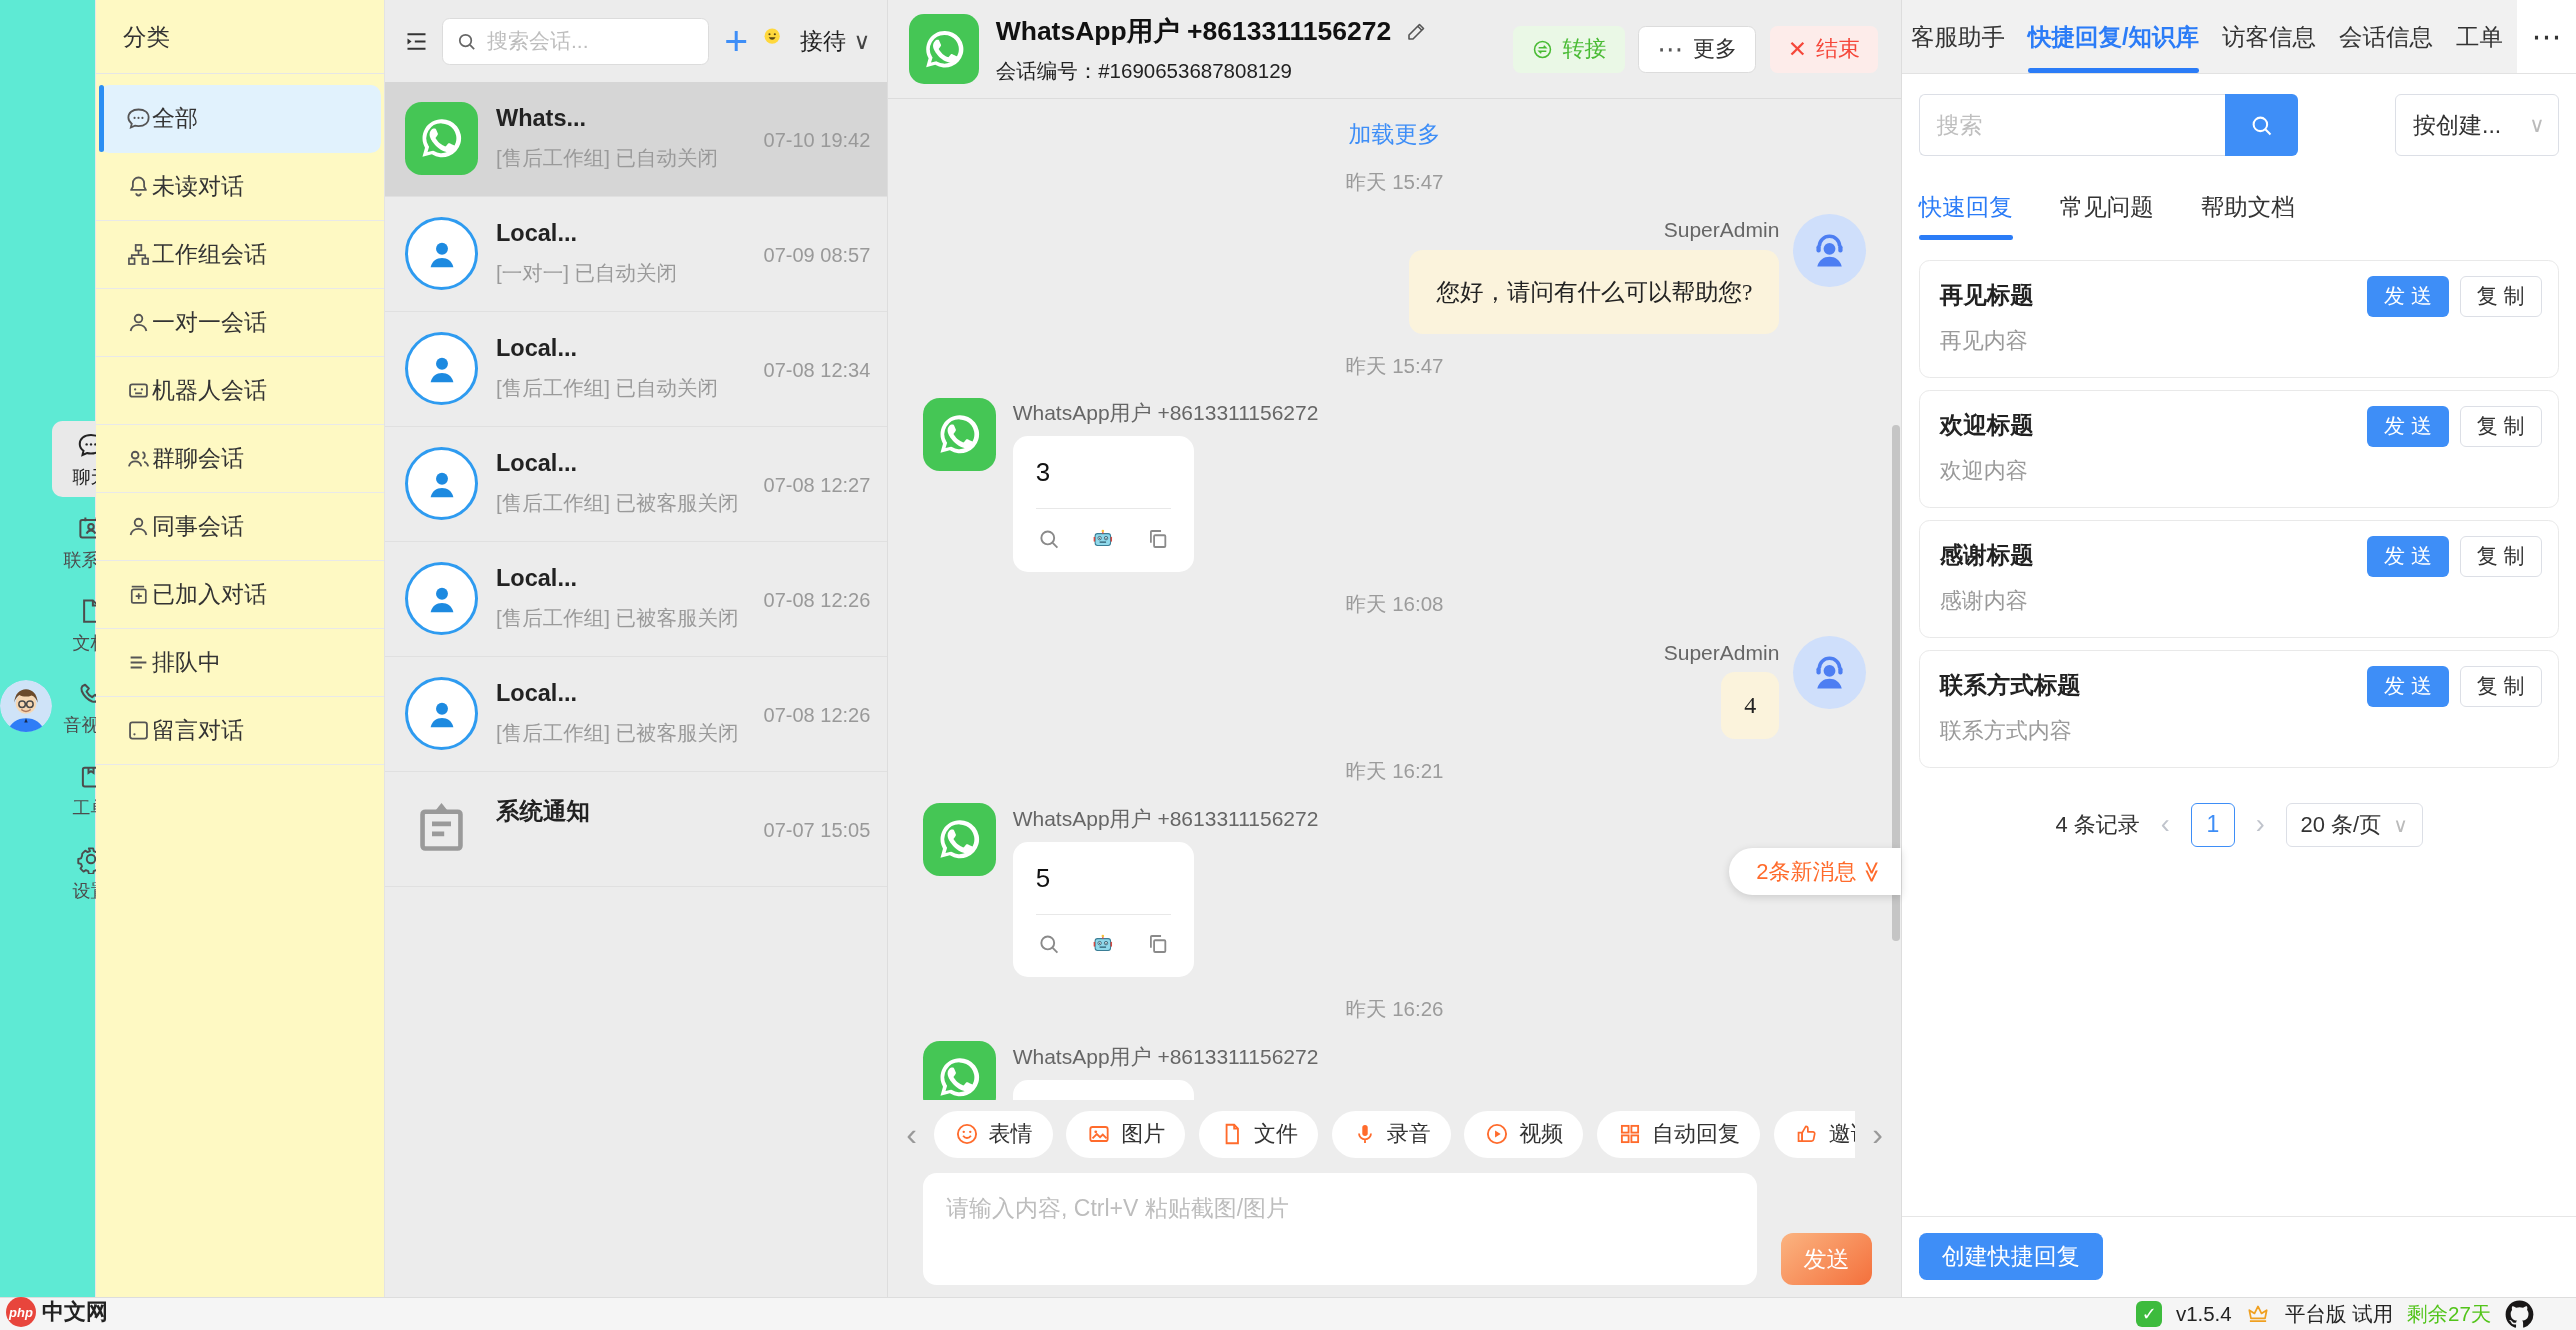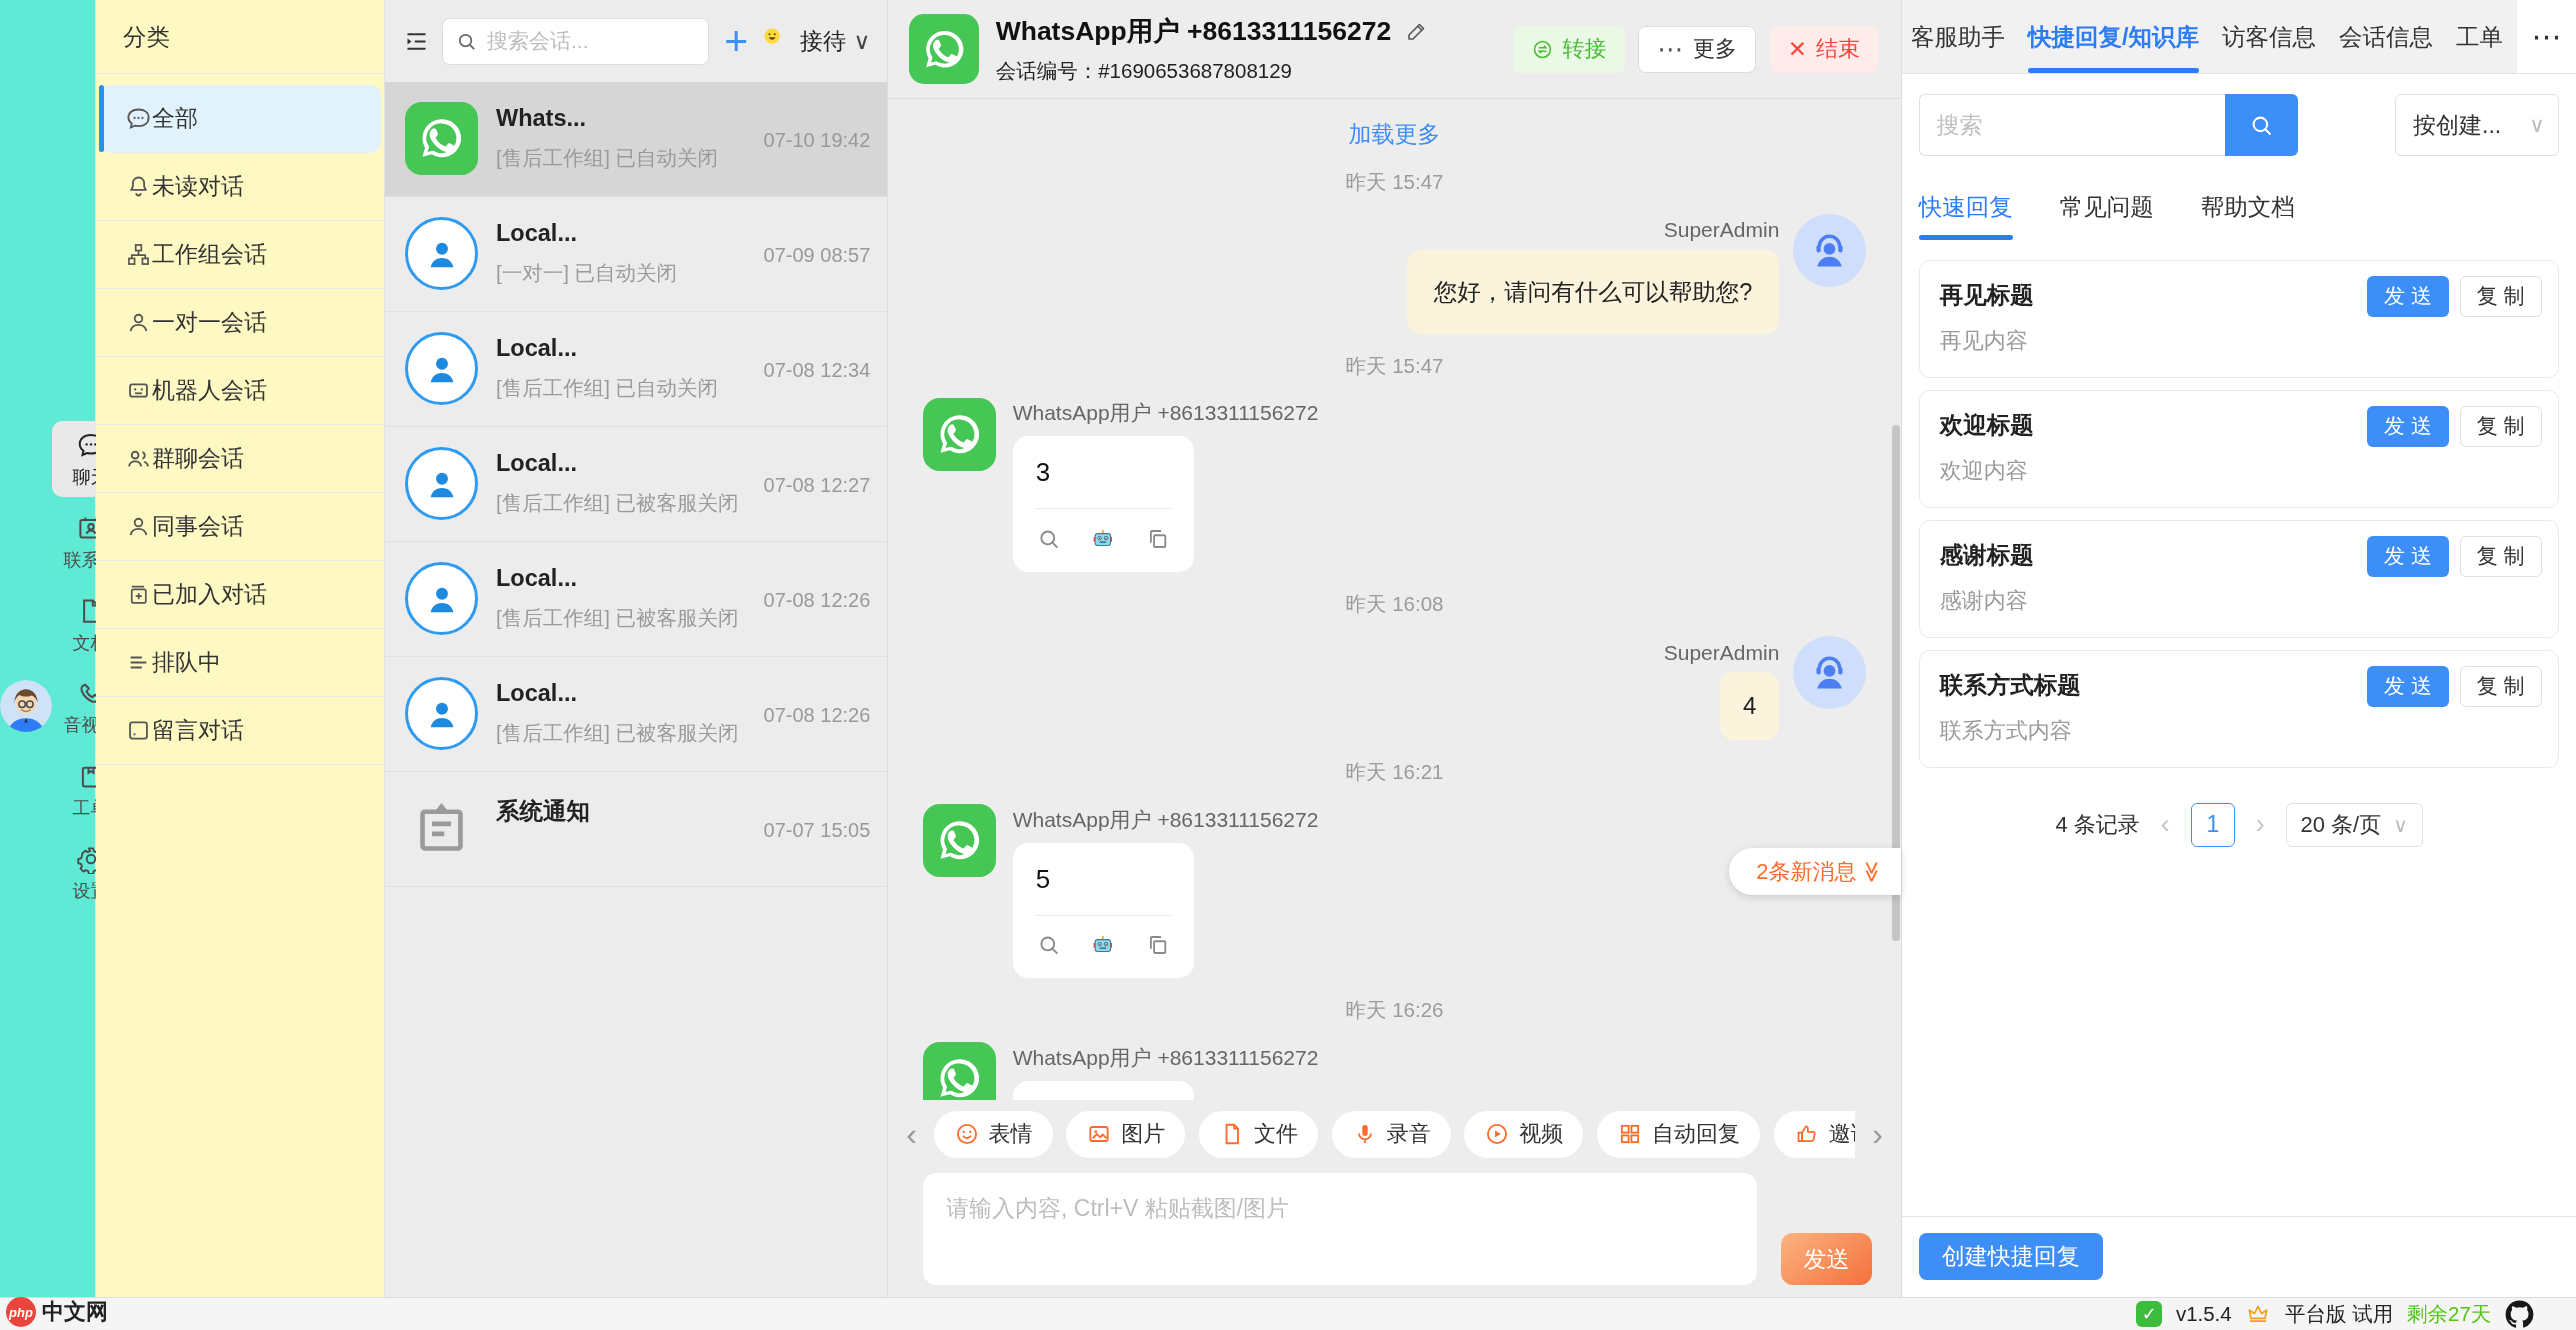--- a/index.html
+++ b/index.html
@@ -75,21 +75,21 @@
   .btn-end .x { font-size:23px; }
 
   .chat-body { flex:1; min-height:0; overflow:hidden; padding:3px 35px 0; }
   .load-more { text-align:center; color:#3e8ef7; font-size:23px; margin:16.7px 0 3px; cursor:pointer; }
   .time-sep { text-align:center; color:#9b9b9b; font-size:20.5px; margin:18px 0; }
   .msg-right { display:flex; justify-content:flex-end; gap:13.7px; }
   .msg-right .col { display:flex; flex-direction:column; align-items:flex-end; }
   .agent-name { color:#666; font-size:21px; margin-top:4.6px; }
   .agent-avatar { width:73px; height:73px; border-radius:50%; background:#cfdffb; flex:none; display:flex; align-items:center; justify-content:center; }
   .agent-avatar svg { width:49px; height:49px; }
-  .bubble-cream { background:#fbf3dc; border-radius:13.7px; padding:26px 27px; font-size:23.5px; color:#222; margin-top:7.6px; max-width:531px; }
+  .bubble-cream { background:#fbf3dc; border-radius:13.7px; padding:26px 27px; font-size:23.5px; color:#222; margin-top:7.6px; max-width:531px;font-family:Liberation Serif, serif; }
   .bubble-cream.small { padding:20px 23px; font-size:24px; }
   .msg-left { display:flex; gap:16.7px; }
   .msg-left .ua { width:73px; height:73px; border-radius:16.7px; background:#45c655; display:flex; align-items:center; justify-content:center; flex:none; }
   .msg-left .ua svg { width:55px; height:55px; }
   .user-name { color:#666; font-size:21px; margin-top:1.5px; }
   .bubble-card { background:#fff; border-radius:15px; padding:21px 23px 20px; margin-top:9px; width:181px; }
   .bubble-num { font-size:26px; color:#111; }
   .bubble-card hr { border:none; border-top:0.8px solid #e8e8e8; margin:20px 0 16.7px; }
   .card-icons { display:flex; gap:29px; align-items:center; color:#8a8a8a; }
   .card-icons svg { width:26px; height:26px; cursor:pointer; }

